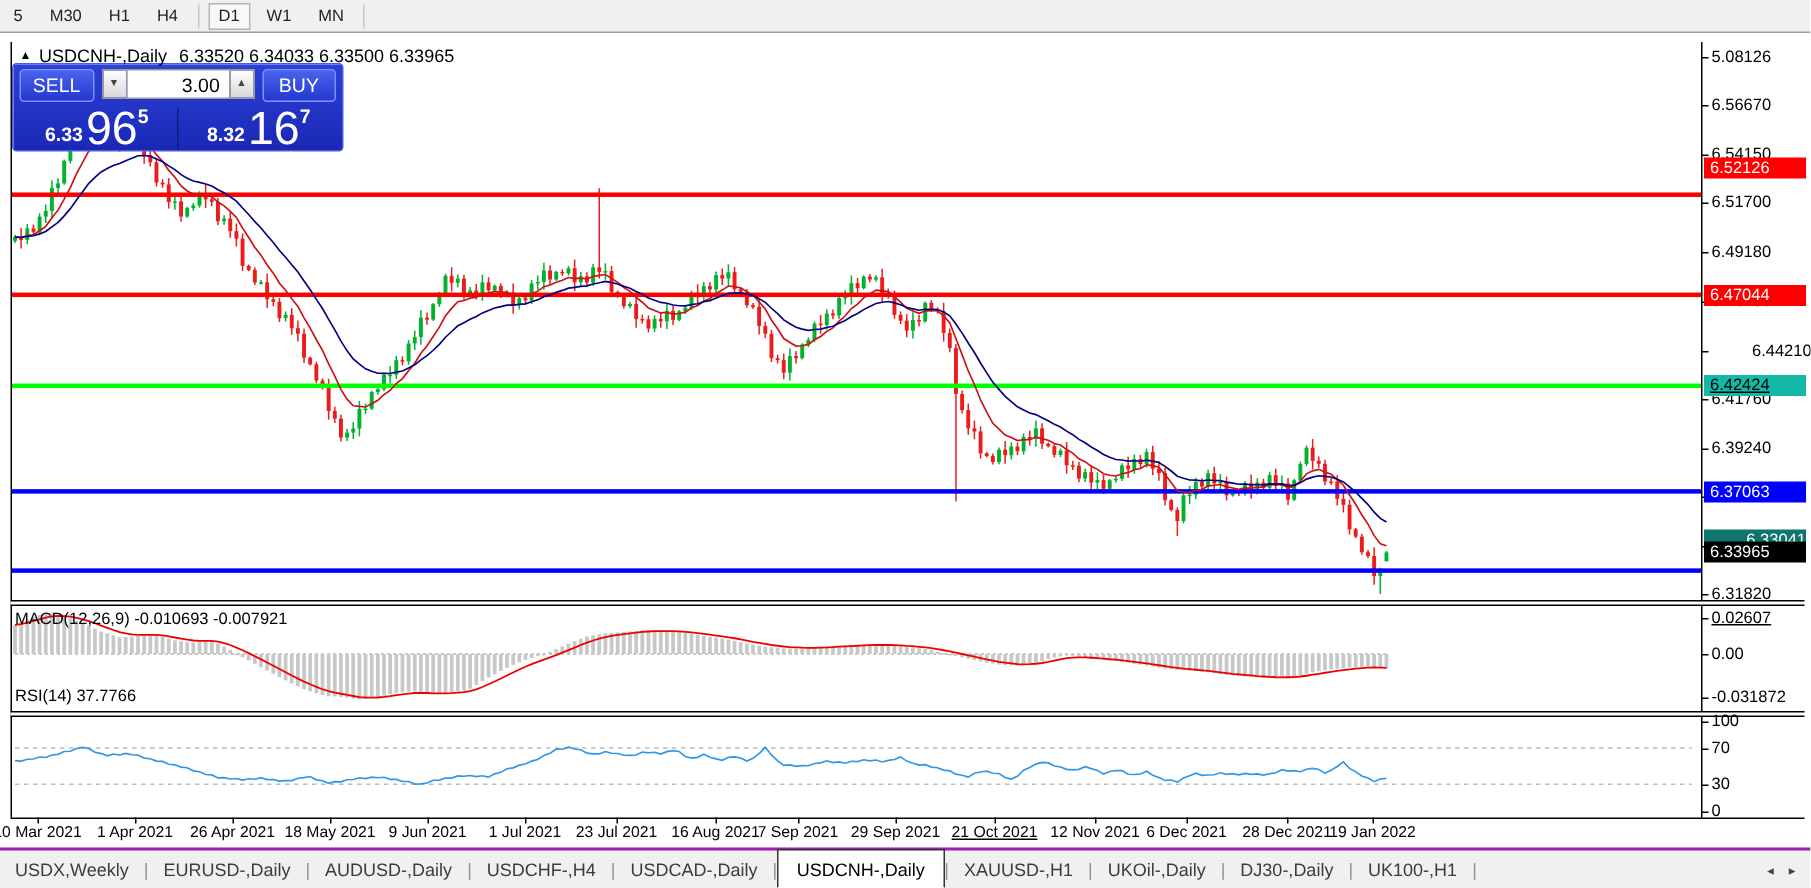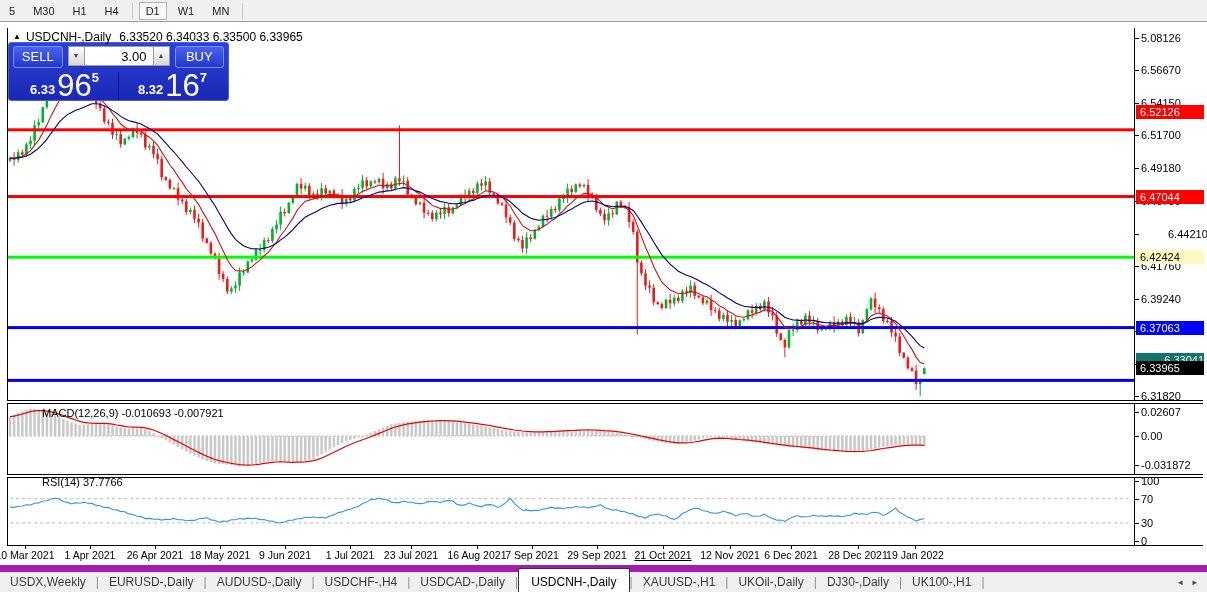--- a/index.html
+++ b/index.html
@@ -25,21 +25,21 @@
   .chart-title .nums { margin-left:8px; }
 
   svg.panel { position:absolute; overflow:hidden; }
 
   .axis-label { position:absolute; left:1141px; font-size:11px; color:#000; white-space:nowrap; z-index:3; }
   .axis-tick { position:absolute; left:1134px; width:5px; height:1px; background:#000; z-index:3; }
   .price-badge { position:absolute; left:1136px; width:68px; height:14px; z-index:4;
     font-size:11px; line-height:14px; padding-left:4px; white-space:nowrap; }
   .date-label { position:absolute; font-size:10.5px; color:#000; white-space:nowrap; transform:translateX(-50%); top:549px; z-index:3; }
   .date-tick { position:absolute; width:1px; height:4px; background:#000; top:545px; z-index:3; }
-  .sub-label { position:absolute; left:10px; font-size:11px; color:#000; z-index:3; white-space:nowrap;margin-left:32px; }
+  .sub-label { position:absolute; left:10px; font-size:11px; color:#000; z-index:3; white-space:nowrap; }
 
   
   .trade-panel { position:absolute; left:8px; top:42px; width:221px; height:59px; z-index:5;
     background:linear-gradient(#2c41d8, #1a28b4); border:1px solid #4a5ce0; border-radius:3px;
     padding:3px 4px; }
   .tp-row1 { display:flex; align-items:flex-start; height:24px; }
   .tp-btn { color:#fff; font-size:13px; text-align:center;
     background:linear-gradient(#4a63ec,#2338cf); border:1px solid #7d90ff; border-radius:3px;
     height:22px; line-height:20px; cursor:pointer; }
   .tp-sell { width:52px; }
@@ -51,21 +51,21 @@
   .spin-wrap { display:flex; margin-left:5px; }
   .tp-row2 { display:flex; margin-top:2px; height:28px; }
   .tp-price { flex:1; display:flex; align-items:flex-end; justify-content:center; color:#fff; }
   .tp-price .small { font-size:13px; font-weight:bold; margin-bottom:3px; }
   .tp-price .big { font-size:31px; line-height:28px; margin-left:2px; }
   .tp-price .sup { font-size:13px; font-weight:bold; align-self:flex-start; margin-top:-2px; }
   .tp-div { width:1px; background:#101c86; margin:0 2px; }
 
   
   .tabbar { position:absolute; left:0; top:565px; width:1207px; height:27px; background:#f0f0f0;
-    border-top:7px solid #a21caf; display:flex; align-items:center; font-size:12px; color:#3c3c3c; }
+    border-top:2px solid #a21caf; display:flex; align-items:center; font-size:12px; color:#3c3c3c; }
   .tab { padding:4px 10px; cursor:pointer; white-space:nowrap; }
   .tab.active { background:#ffffff; border:1px solid #333; border-bottom:1px solid #fff; color:#000; padding:4px 12px; height:26px; margin-top:-2px; line-height:18px; }
   .tab-sep { color:#909090; }
   .tab-arrows { margin-left:auto; margin-right:10px; display:flex; gap:10px; color:#444; font-size:9px; }
   .tab-arrow { cursor:pointer; }
 </style>
 </head>
 <body>
 
 <div id="app">
@@ -773,21 +773,21 @@
       <rect x="915.05" y="31" width="2.5" height="9.791609999999991" fill="#c8c8c8"></rect>
       <polyline points="2.0,11.6 6.1,11.1 10.2,10.1 14.3,9.0 18.4,7.9 22.5,6.7 26.6,5.9 30.7,5.6 34.8,5.7 38.9,6.1 43.0,6.9 47.1,7.9 51.2,9.1 55.3,10.5 59.4,12.1 63.5,13.6 67.6,15.0 71.7,16.4 75.8,17.3 79.9,17.9 84.0,18.2 88.1,18.3 92.2,18.3 96.3,18.3 100.4,18.6 104.5,19.2 108.6,20.0 112.7,20.7 116.8,21.4 120.9,22.0 125.0,22.2 129.1,22.2 133.2,22.3 137.3,22.8 141.4,23.8 145.5,25.0 149.6,26.7 153.7,28.5 157.8,30.4 161.9,32.5 166.0,34.6 170.1,36.7 174.2,38.8 178.3,41.0 182.4,43.2 186.5,45.3 190.6,47.4 194.7,49.4 198.8,51.2 202.9,52.9 207.0,54.5 211.1,55.7 215.2,56.7 219.3,57.5 223.4,58.3 227.5,59.0 231.6,59.7 235.7,60.0 239.8,60.1 243.9,60.0 248.0,59.6 252.1,59.1 256.2,58.4 260.3,57.9 264.4,57.4 268.5,57.0 272.6,56.9 276.7,57.0 280.8,57.2 284.9,57.3 289.0,57.2 293.1,57.1 297.2,56.8 301.3,56.4 305.4,55.7 309.5,54.6 313.6,53.0 317.7,51.2 321.8,49.3 325.9,47.3 330.0,45.3 334.1,43.3 338.2,41.3 342.3,39.5 346.4,37.8 350.5,36.3 354.6,34.8 358.7,33.3 362.8,31.7 366.9,30.1 371.0,28.4 375.1,26.7 379.2,25.0 383.3,23.4 387.4,22.0 391.5,20.8 395.6,19.8 399.7,18.9 403.8,18.3 407.9,17.7 412.0,17.2 416.1,16.7 420.2,16.3 424.3,16.0 428.4,15.8 432.5,15.7 436.6,15.7 440.7,15.8 444.8,15.9 448.9,16.2 453.0,16.6 457.1,17.1 461.2,17.6 465.3,18.1 469.4,18.7 473.5,19.3 477.6,19.9 481.7,20.5 485.8,21.3 489.9,22.1 494.0,22.9 498.1,23.6 502.2,24.3 506.3,25.0 510.4,25.5 514.5,26.0 518.6,26.4 522.7,26.6 526.8,26.8 530.9,26.9 535.0,26.9 539.1,26.7 543.2,26.6 547.3,26.4 551.4,26.1 555.5,25.9 559.6,25.7 563.7,25.5 567.8,25.3 571.9,25.1 576.0,25.0 580.1,24.9 584.2,25.0 588.3,25.1 592.4,25.3 596.5,25.6 600.6,25.8 604.7,26.2 608.8,26.6 612.9,27.1 617.0,27.8 621.1,28.5 625.2,29.3 629.3,30.1 633.4,31.0 637.5,31.9 641.6,32.8 645.7,33.7 649.8,34.6 653.9,35.4 658.0,36.2 662.1,36.8 666.2,37.3 670.3,37.8 674.4,37.9 678.5,37.8 682.6,37.5 686.7,37.0 690.8,36.3 694.9,35.4 699.0,34.6 703.1,33.8 707.2,33.4 711.3,33.2 715.4,33.3 719.5,33.5 723.6,33.8 727.7,34.1 731.8,34.5 735.9,34.8 740.0,35.2 744.1,35.7 748.2,36.2 752.3,36.7 756.4,37.3 760.5,37.9 764.6,38.5 768.7,39.1 772.8,39.7 776.9,40.2 781.0,40.7 785.1,41.1 789.2,41.5 793.3,41.9 797.4,42.3 801.5,42.7 805.6,43.2 809.7,43.7 813.8,44.2 817.9,44.6 822.0,45.0 826.1,45.3 830.2,45.7 834.3,46.0 838.4,46.3 842.5,46.5 846.6,46.6 850.7,46.5 854.8,46.4 858.9,46.0 863.0,45.5 867.1,44.8 871.2,44.2 875.3,43.5 879.4,42.9 883.5,42.3 887.6,41.7 891.7,41.2 895.8,40.7 899.9,40.4 904.0,40.1 908.1,40.0 912.2,40.1 916.3,40.3" fill="none" stroke="#ee0000" stroke-width="1.2"></polyline>
     </svg>
   <svg class="panel" id="rsi-chart" style="left:8px; top:479px;" width="1126" height="66" viewBox="0 0 1126 66">
       <line x1="2" y1="19.7" x2="1120" y2="19.7" stroke="#bdbdbd" stroke-width="1" stroke-dasharray="3,3"></line>
       <line x1="2" y1="43.9" x2="1120" y2="43.9" stroke="#bdbdbd" stroke-width="1" stroke-dasharray="3,3"></line>
       <polyline points="2.0,28.1 6.1,28.4 10.2,27.2 14.3,27.0 18.4,25.7 22.5,26.0 26.6,24.3 30.7,23.9 34.8,22.0 38.9,21.8 43.0,20.0 47.1,19.3 51.2,20.0 55.3,22.5 59.4,23.4 63.5,24.9 67.6,23.7 71.7,24.3 75.8,23.3 79.9,24.2 84.0,24.4 88.1,26.4 92.2,26.8 96.3,28.4 100.4,28.6 104.5,30.5 108.6,30.9 112.7,32.4 116.8,32.8 120.9,34.9 125.0,35.5 129.1,37.3 133.2,37.6 137.3,39.6 141.4,39.4 145.5,40.3 149.6,40.0 153.7,41.1 157.8,40.2 161.9,40.5 166.0,39.4 170.1,40.7 174.2,40.7 178.3,41.7 182.4,41.4 186.5,41.4 190.6,39.8 194.7,39.4 198.8,38.7 202.9,40.9 207.0,41.5 211.1,43.2 215.2,42.1 219.3,42.2 223.4,40.8 227.5,40.7 231.6,39.5 235.7,40.1 239.8,39.1 243.9,39.5 248.0,39.2 252.1,40.6 256.2,40.6 260.3,42.0 264.4,42.0 268.5,43.7 272.6,43.6 276.7,43.0 280.8,41.2 284.9,41.1 289.0,39.7 293.1,39.7 297.2,38.3 301.3,38.5 305.4,38.0 309.5,38.7 313.6,38.2 317.7,39.1 321.8,36.9 325.9,35.9 330.0,33.5 334.1,32.9 338.2,31.1 342.3,30.3 346.4,28.4 350.5,27.3 354.6,24.6 358.7,23.1 362.8,20.4 366.9,20.5 371.0,19.1 375.1,20.3 379.2,20.8 383.3,23.1 387.4,23.6 391.5,23.6 395.6,22.0 399.7,23.2 403.8,23.3 407.9,24.5 412.0,24.6 416.1,24.3 420.2,22.4 424.3,22.8 428.4,22.5 432.5,23.7 436.6,22.1 440.7,21.4 444.8,22.0 448.9,25.4 453.0,26.4 457.1,25.9 461.2,23.8 465.3,25.8 469.4,26.9 473.5,27.9 477.6,25.9 481.7,25.6 485.8,26.3 489.9,28.4 494.0,26.5 498.1,23.4 502.2,19.2 506.3,24.3 510.4,28.2 514.5,31.2 518.6,30.9 522.7,31.9 526.8,31.4 530.9,31.5 535.0,30.0 539.1,29.6 543.2,28.2 547.3,29.4 551.4,28.9 555.5,29.8 559.6,28.5 563.7,28.7 567.8,27.5 571.9,28.2 576.0,27.7 580.1,29.0 584.2,27.9 588.3,27.3 592.4,25.6 596.5,28.4 600.6,29.8 604.7,31.1 608.8,30.8 612.9,32.4 617.0,32.8 621.1,34.4 625.2,34.9 629.3,37.1 633.4,37.8 637.5,39.1 641.6,36.5 645.7,35.7 649.8,35.1 653.9,36.5 658.0,36.7 662.1,39.3 666.2,40.4 670.3,38.5 674.4,34.5 678.5,32.7 682.6,30.4 686.7,29.3 690.8,29.6 694.9,31.7 699.0,32.3 703.1,33.9 707.2,34.2 711.3,33.9 715.4,32.1 719.5,33.4 723.6,34.6 727.7,37.0 731.8,35.3 735.9,34.7 740.0,34.7 744.1,37.2 748.2,37.3 752.3,37.0 756.4,35.2 760.5,37.8 764.6,39.4 768.7,41.3 772.8,41.0 776.9,42.4 781.0,39.7 785.1,38.1 789.2,36.5 793.3,37.9 797.4,37.7 801.5,37.5 805.6,36.2 809.7,37.2 813.8,36.8 817.9,37.6 822.0,36.6 826.1,37.2 830.2,36.9 834.3,37.7 838.4,36.8 842.5,36.2 846.6,34.1 850.7,35.1 854.8,34.8 858.9,35.5 863.0,33.8 867.1,33.3 871.2,34.0 875.3,36.4 879.4,34.5 883.5,32.0 887.6,28.9 891.7,33.3 895.8,35.6 899.9,38.3 904.0,39.7 908.1,42.1 912.2,40.4 916.3,39.8" fill="none" stroke="#2f96e8" stroke-width="1.1"></polyline>
     </svg>
 
   <div class="sub-label" style="top:407px;">MACD(12,26,9) -0.010693 -0.007921</div>
-  <div class="sub-label" style="top:476px;">RSI(14) 37.7766</div>
+  <div class="sub-label" style="top:458px;">RSI(14) 37.7766</div>
 
   <div class="frame" style="left:7px; top:28px; width:1px; height:517px;"></div>
   <div class="frame" style="left:1134px; top:28px; width:1px; height:517px;"></div>
   <div class="sep-double" style="left:7px; top:400px; width:1196px;"></div>
   <div class="sep-double" style="left:7px; top:474px; width:1196px;"></div>
   <div class="frame" style="left:7px; top:545px; width:1196px; height:1px;"></div>
 
   <div id="axes-layer">
       <div class="axis-tick" style="top:38px;"></div>
       <div class="axis-label" style="top:32px;">5.08126</div>
@@ -808,26 +808,26 @@
       <div class="axis-tick" style="top:299px;"></div>
       <div class="axis-label" style="top:293px;">6.39240</div>
       <div class="axis-tick" style="top:331px;"></div>
       <div class="axis-label" style="top:325px;">6.36790</div>
       <div class="axis-tick" style="top:364px;"></div>
       <div class="axis-label" style="top:358px;">6.34270</div>
       <div class="axis-tick" style="top:396px;"></div>
       <div class="axis-label" style="top:390px;">6.31820</div>
       <div class="price-badge" style="top:105px;background:#ff0000;color:#ffffff;">6.52126</div>
       <div class="price-badge" style="top:190px;background:#ff0000;color:#ffffff;">6.47044</div>
-      <div class="price-badge" style="top:250px;background:#fef9c3;color:#000000;">6.42424</div>
+      <div class="price-badge" style="top:250px;background:#14b8a6;color:#000000;text-decoration:underline;">6.42424</div>
       <div class="price-badge" style="top:321px;background:#0000ff;color:#ffffff;">6.37063</div>
       <div class="price-badge" style="top:353px;background:#0f766e;color:#ffffff;text-align:right;">6.33041</div>
       <div class="price-badge" style="top:361px;background:#000000;color:#ffffff;">6.33965</div>
       <div class="axis-tick" style="top:412px;"></div>
-      <div class="axis-label" style="top:406px;">0.02607</div>
+      <div class="axis-label" style="top:406px;text-decoration:underline;">0.02607</div>
       <div class="axis-tick" style="top:436px;"></div>
       <div class="axis-label" style="top:430px;">0.00</div>
       <div class="axis-tick" style="top:465px;"></div>
       <div class="axis-label" style="top:459px;">-0.031872</div>
       <div class="axis-tick" style="top:481px;"></div>
       <div class="axis-label" style="top:475px;">100</div>
       <div class="axis-tick" style="top:499px;"></div>
       <div class="axis-label" style="top:493px;">70</div>
       <div class="axis-tick" style="top:523px;"></div>
       <div class="axis-label" style="top:517px;">30</div>

